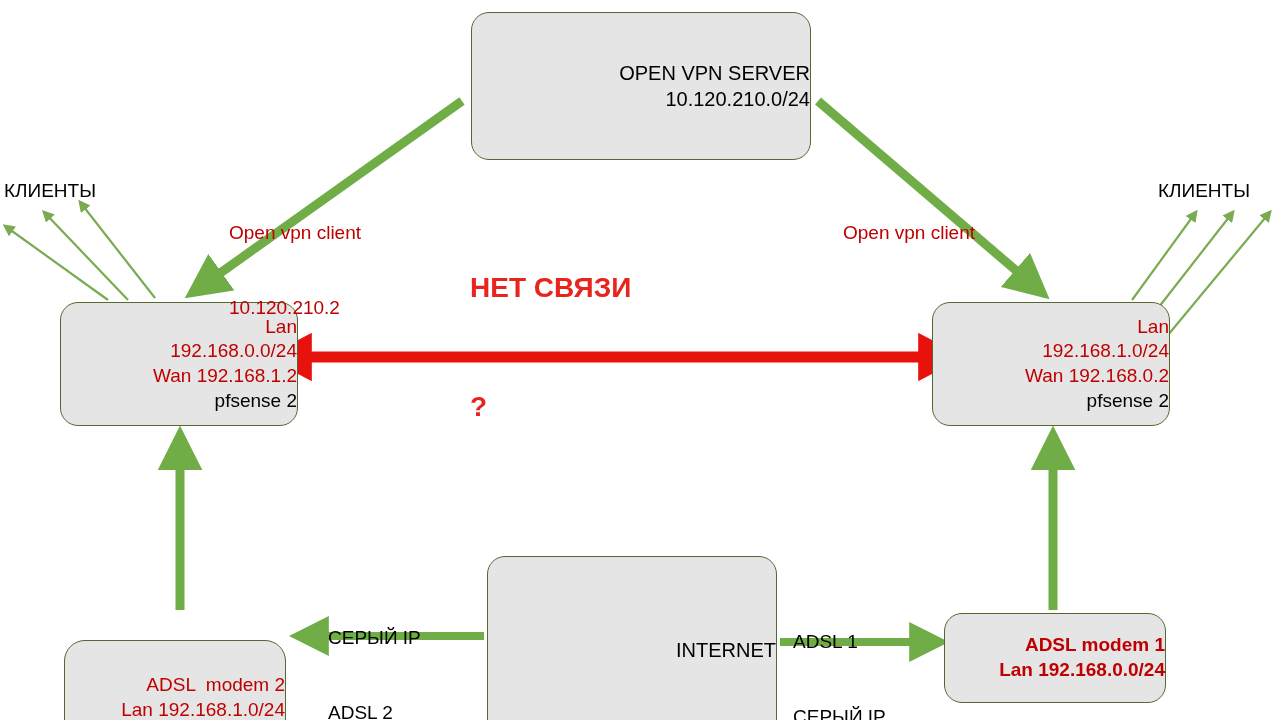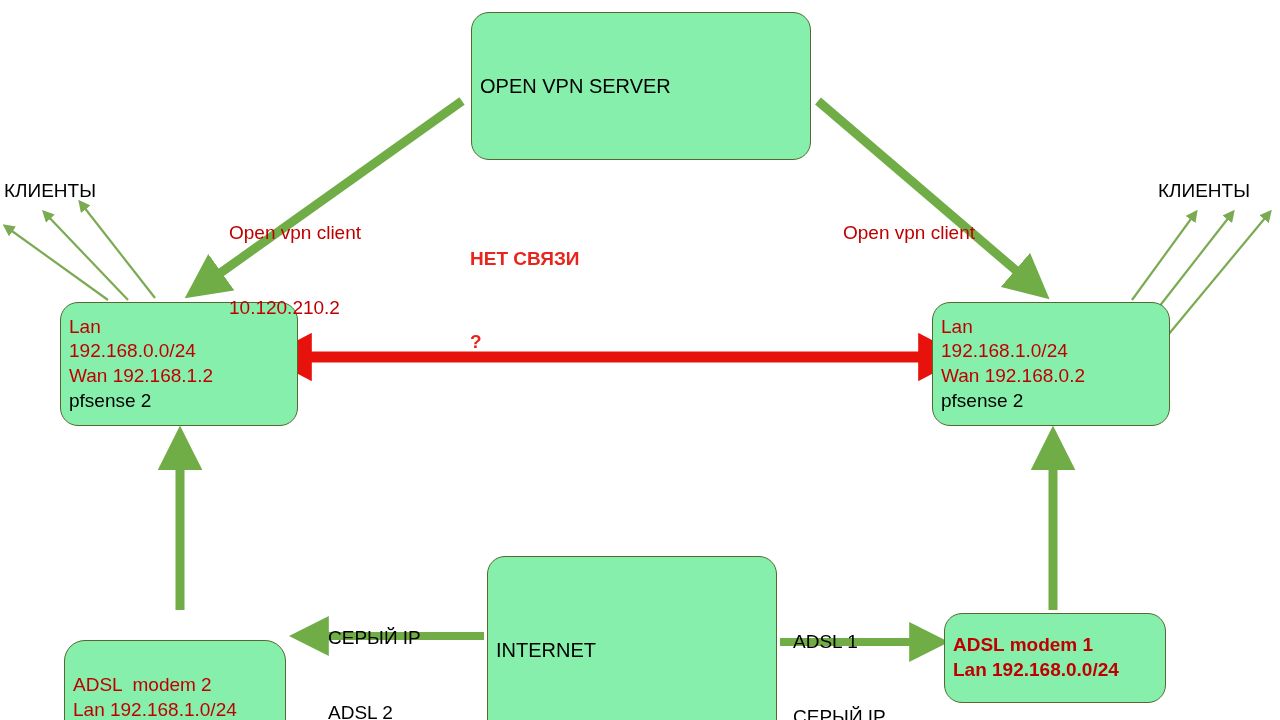--- a/index.html
+++ b/index.html
@@ -19,30 +19,29 @@
     position: absolute;
     left: 0;
     top: 0;
     width: 1280px;
     height: 720px;
     pointer-events: none;
   }
   .node {
     position: absolute;
     box-sizing: border-box;
-    background: #86efac;
+    background: #e5e5e5;
     border: 1.2px solid #55682f;
     border-radius: 18px;
     display: flex;
     flex-direction: column;
-    align-items: flex-start;
+    align-items: flex-end;
     justify-content: center;
     text-align: center;
     line-height: 1.30;
-    padding-left: 8px;
   }
   .node .ln {
     display: block;
     white-space: pre;
   }
   .black { color: #000000; }
   .red   { color: #c00000; }
 
   #node-vpn-server { left: 471px; top: 12px;  width: 340px; height: 148px; font-size: 20px; }
   #node-pfsense-1  { left: 60px;  top: 302px; width: 238px; height: 124px; font-size: 19px; }
@@ -57,21 +56,21 @@
     line-height: 1.32;
     white-space: pre;
   }
   .label .ln { display: block; }
 
   #label-vpn-client-left  { left: 229px; top: 170px; width: 174px; font-size: 19px; color:#c00000; }
   #label-vpn-client-right { left: 843px; top: 170px; width: 174px; font-size: 19px; color:#c00000; }
 
   #label-no-connection {
     left: 470px; top: 196px; width: 260px;
-    font-size: 19px; font-weight: bold; color: #e8251c;
+    font-size: 28px; font-weight: bold; color: #e8251c;
   }
   #label-no-connection .q { display:block; margin-top: 8px; }
 
   #label-clients-left  { left: 4px;    top: 178px; width: 130px; font-size: 19px; color:#000; text-align:left;}
   #label-clients-right { left: 1158px; top: 178px; width: 122px; font-size: 19px; color:#000; text-align:left;}
 
   #label-gray-ip-left  { left: 328px; top: 575px; width: 160px; font-size: 19px; color:#000; }
   #label-adsl1-right   { left: 793px; top: 579px; width: 152px; font-size: 19px; color:#000; }
 </style>
 </head>
@@ -113,20 +112,21 @@
     <line x1="128" y1="300" x2="44" y2="212" stroke="#7aab52" stroke-width="2.2" marker-end="url(#arrowGreenThin)"></line>
     <line x1="155" y1="298" x2="80" y2="202" stroke="#7aab52" stroke-width="2.2" marker-end="url(#arrowGreenThin)"></line>
 
     <line x1="1132" y1="300" x2="1196" y2="212" stroke="#7aab52" stroke-width="2.2" marker-end="url(#arrowGreenThin)"></line>
     <line x1="1155" y1="312" x2="1233" y2="212" stroke="#7aab52" stroke-width="2.2" marker-end="url(#arrowGreenThin)"></line>
     <line x1="1168" y1="335" x2="1270" y2="212" stroke="#7aab52" stroke-width="2.2" marker-end="url(#arrowGreenThin)"></line>
   </svg>
 
   <div class="node" id="node-vpn-server">
     <span class="ln black">OPEN VPN SERVER</span>
+    <span class="ln black">10.120.210.0/24</span>
   </div>
 
   <div class="node" id="node-pfsense-1">
     <span class="ln red">Lan</span>
     <span class="ln red">192.168.0.0/24</span>
     <span class="ln red">Wan 192.168.1.2</span>
     <span class="ln black">pfsense 2</span>
   </div>
 
   <div class="node" id="node-pfsense-2">

